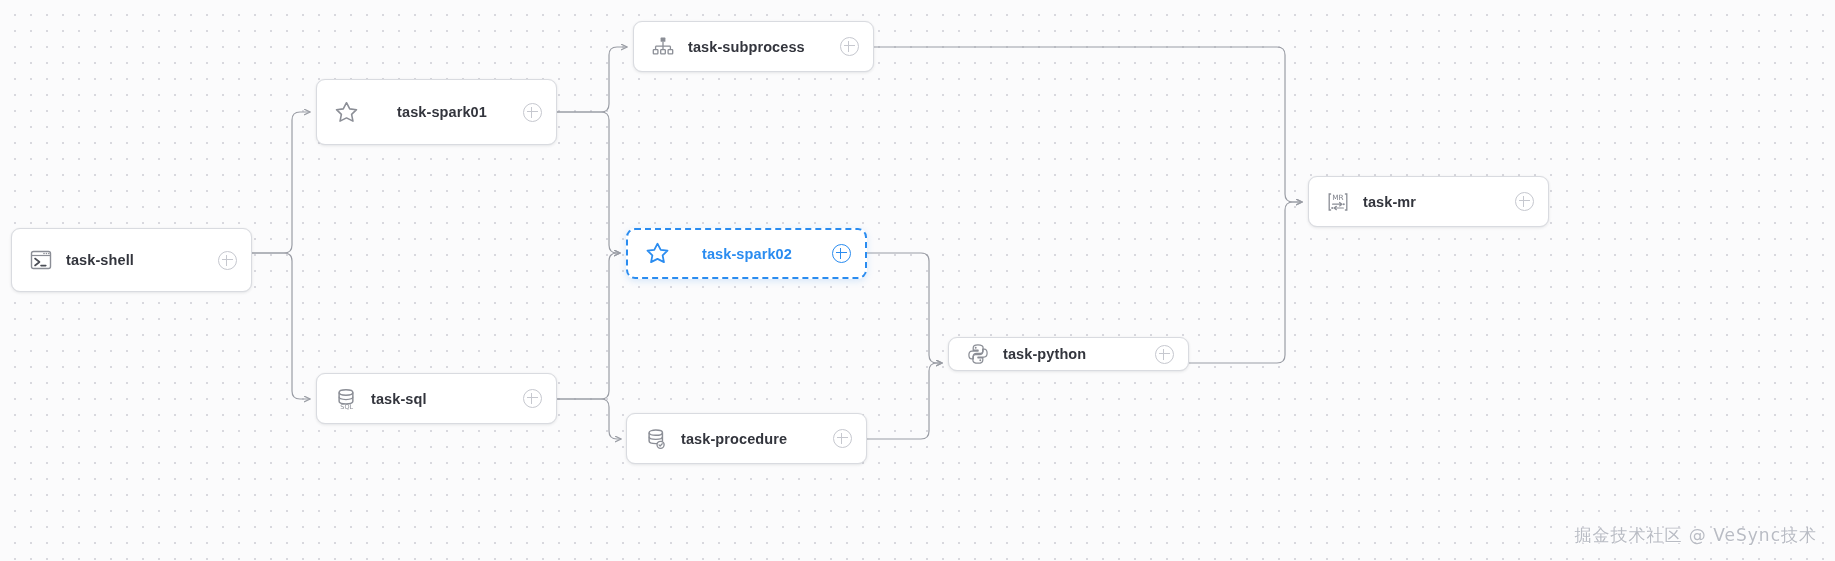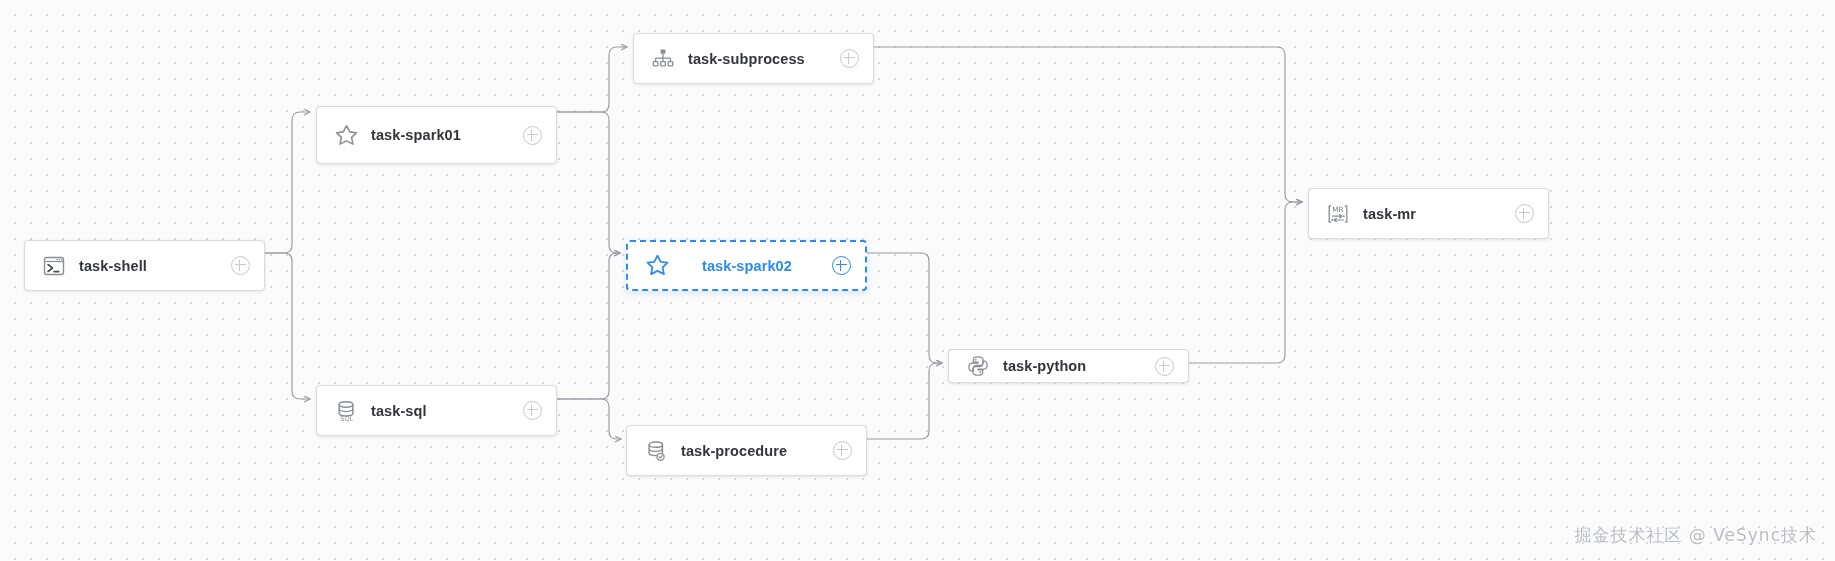--- a/index.html
+++ b/index.html
@@ -26,24 +26,23 @@
     height: 561px;
     pointer-events: none;
   }
   .node {
     position: absolute;
     box-sizing: border-box;
     display: flex;
     align-items: center;
     background: #ffffff;
     border: 1px solid #d9dbe0;
-    border-radius: 4px;
+    border-radius: 9px;
     box-shadow: 0 1px 3px rgba(30,35,50,0.10), 0 0 1px rgba(30,35,50,0.06);
     padding: 0 14px 0 16px;
-    margin-top: 12px;
   }
   .node.selected {
     border: 2px dashed #2a8cf0;
     box-shadow: 0 2px 7px rgba(42,140,240,0.18);
   }
   .node-icon {
     width: 26px;
     height: 26px;
     flex: 0 0 26px;
     display: flex;
@@ -121,37 +120,37 @@
       <path d="M874,47 L1277,47 Q1285,47 1285,55 L1285,194 Q1285,202 1293,202 L1302,202"></path>
 
       <path d="M867,253 L921,253 Q929,253 929,261 L929,355 Q929,363 937,363 L942,363"></path>
 
       <path d="M867,439 L921,439 Q929,439 929,431 L929,371 Q929,363 937,363 L942,363"></path>
 
       <path d="M1189,363 L1277,363 Q1285,363 1285,355 L1285,210 Q1285,202 1293,202 L1302,202"></path>
     </g>
   </svg>
 
-  <div class="node" style="left:24px; top:228px; width:241px; height:51px;">
+  <div class="node" style="left:11px; top:228px; width:241px; height:64px;">
     <span class="node-icon">
       <svg width="24" height="24" viewBox="0 0 24 24">
         <rect x="2.5" y="3.5" width="19" height="17" rx="2" fill="#ffffff" stroke="#8b8e96" stroke-width="1.4"></rect>
         <path d="M2.5 7.5 H21.5" stroke="#8b8e96" stroke-width="1.2"></path>
         <circle cx="15" cy="5.5" r="0.8" fill="#8b8e96"></circle>
         <circle cx="17.4" cy="5.5" r="0.8" fill="#8b8e96"></circle>
         <circle cx="19.8" cy="5.5" r="0.8" fill="#8b8e96"></circle>
         <path d="M6 10.5 L10.5 14 L6 17.5" fill="none" stroke="#4a4d55" stroke-width="1.6" stroke-linecap="round" stroke-linejoin="round"></path>
         <path d="M12 17.6 H16.8" stroke="#4a4d55" stroke-width="1.6" stroke-linecap="round"></path>
       </svg>
     </span>
     <span class="node-label">task-shell</span>
     <span class="plus-btn"></span>
   </div>
 
-  <div class="node" style="left:316px; top:94px; width:241px; height:58px;">
+  <div class="node" style="left:316px; top:79px; width:241px; height:66px;text-align:center;">
     <span class="node-icon">
       <svg width="25" height="25" viewBox="0 0 24 24">
         <path d="M12 2.6 L15.1 8.5 L21.6 9.3 L16.9 13.8 L18.2 20.3 L12 17.2 L5.8 20.3 L7.1 13.8 L2.4 9.3 L8.9 8.5 Z" fill="none" stroke="#8b8e96" stroke-width="1.5" stroke-linejoin="round"></path>
       </svg>
     </span>
     <span class="node-label">task-spark01</span>
     <span class="plus-btn"></span>
   </div>
 
   <div class="node" style="left:316px; top:373px; width:241px; height:51px;">

